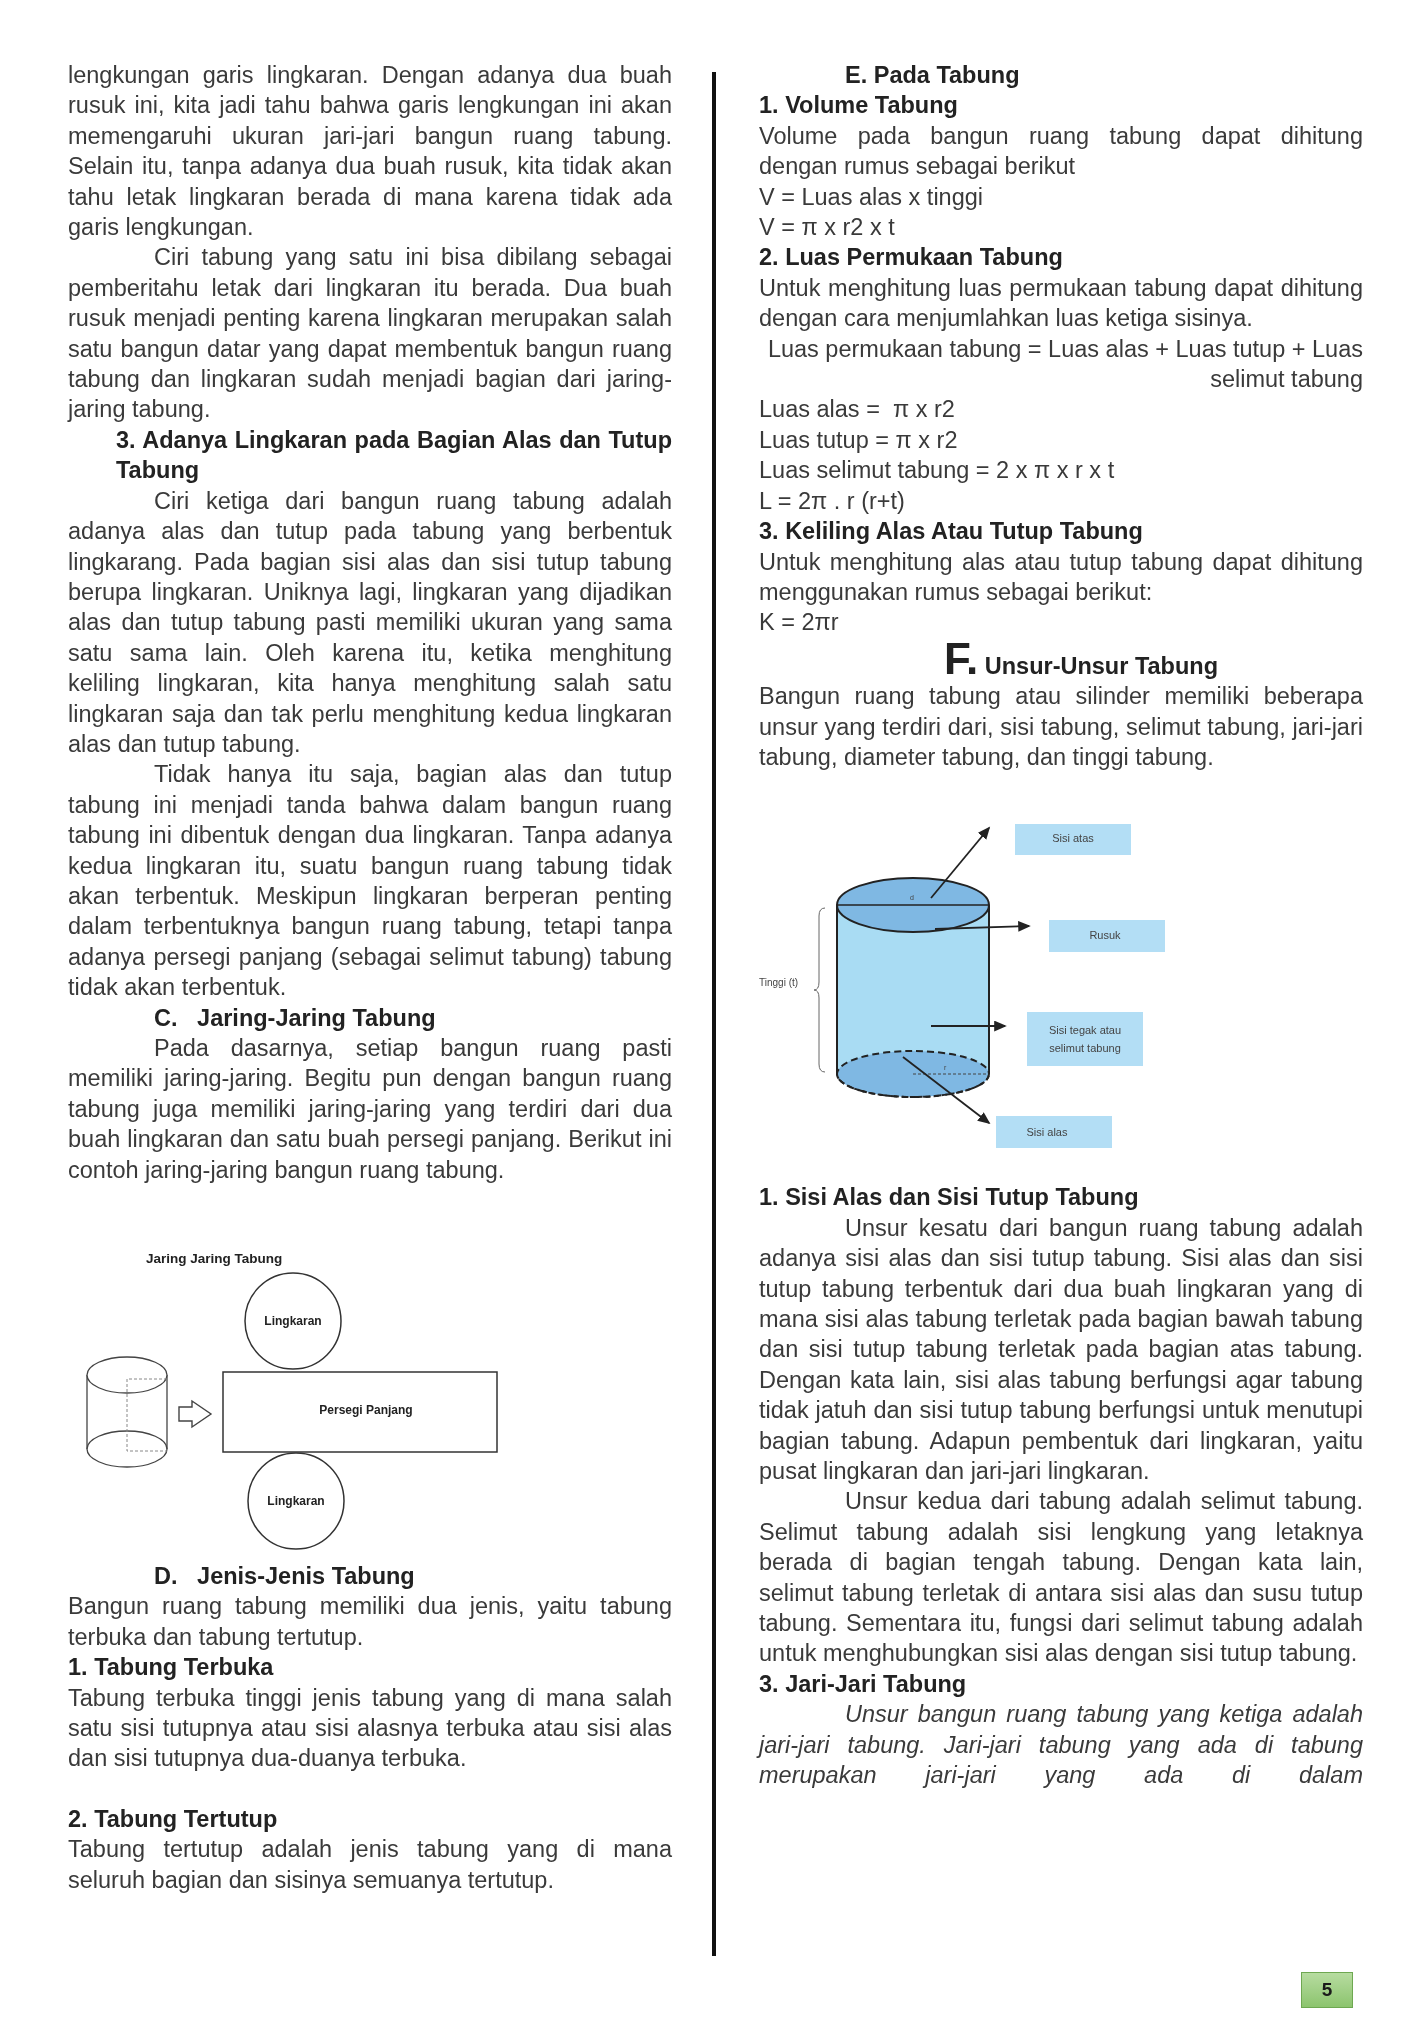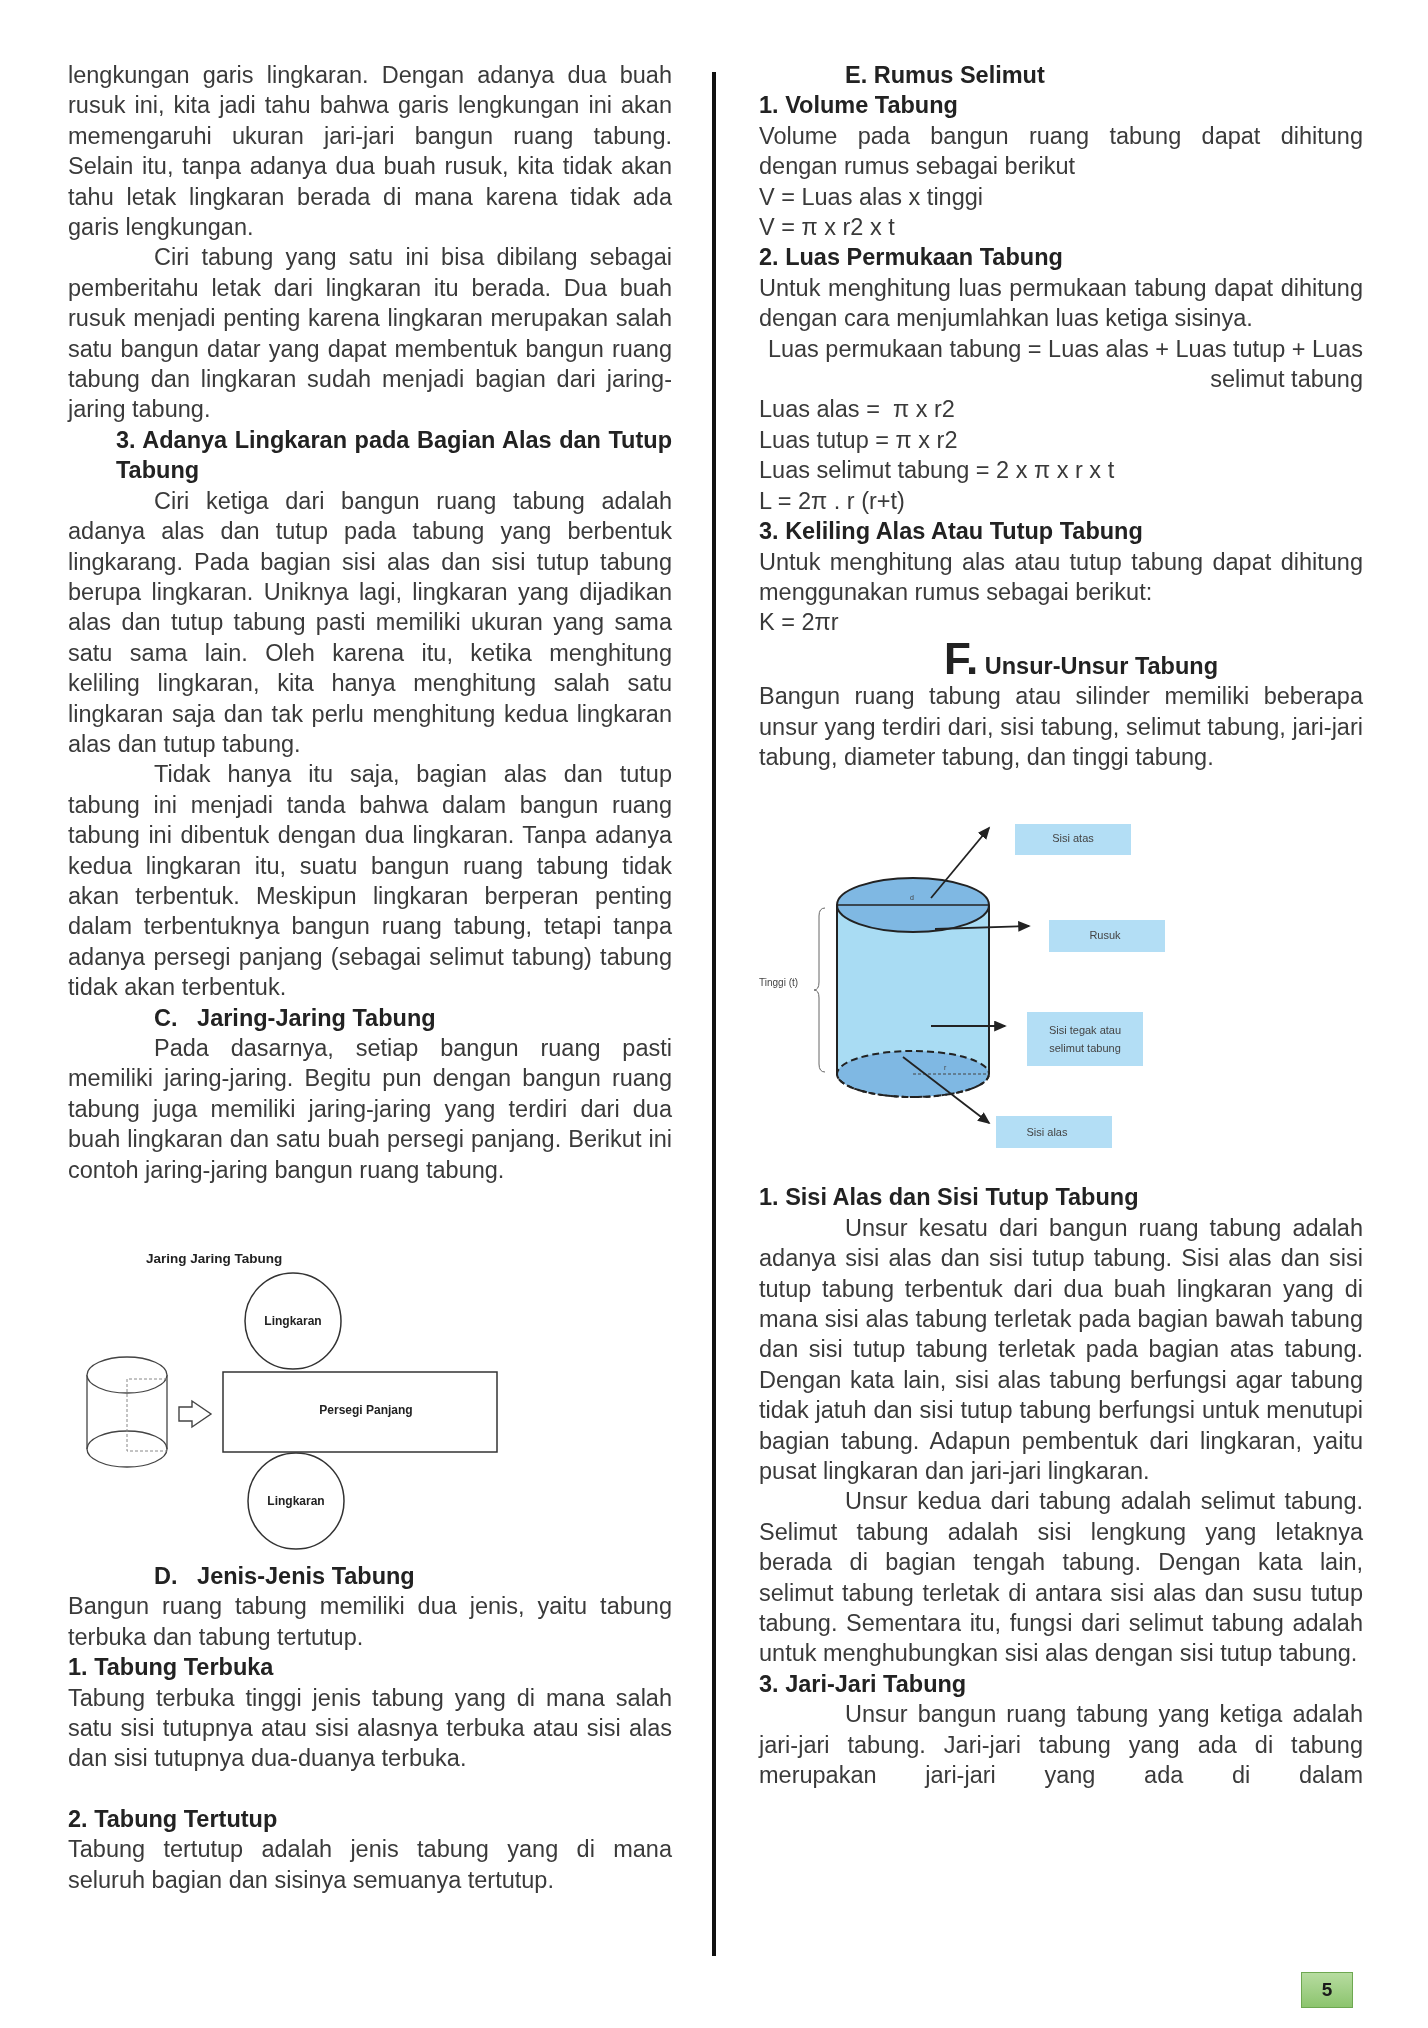--- a/index.html
+++ b/index.html
@@ -68,21 +68,21 @@
   <p class="h-bold">1. Tabung Terbuka</p>
   <p>Tabung terbuka tinggi jenis tabung yang di mana salah satu sisi tutupnya atau sisi alasnya terbuka atau sisi alas dan sisi tutupnya dua-duanya terbuka.</p>
   <div class="spacer"></div>
   <p class="h-bold">2. Tabung Tertutup</p>
   <p>Tabung tertutup adalah jenis tabung yang di mana seluruh bagian dan sisinya semuanya tertutup.</p>
 </div>
 
 <div class="divider"></div>
 
 <div class="col col-right">
-  <p class="h-center">E. Rumus Selimut</p>
+  <p class="h-center">E. Pada Tabung</p>
   <p class="h-bold">1. Volume Tabung</p>
   <p>Volume pada bangun ruang tabung dapat dihitung dengan rumus sebagai berikut</p>
   <p class="line">V = Luas alas x tinggi</p>
   <p class="line">V = π x r2 x t</p>
   <p class="h-bold">2. Luas Permukaan Tabung</p>
   <p>Untuk menghitung luas permukaan tabung dapat dihitung dengan cara menjumlahkan luas ketiga sisinya.</p>
   <p class="line" style="text-align:right;">Luas permukaan tabung = Luas alas + Luas tutup + Luas selimut tabung</p>
   <p class="line" style="white-space:pre;">Luas alas =  π x r2</p>
   <p class="line">Luas tutup = π x r2</p>
   <p class="line">Luas selimut tabung = 2 x π x r x t</p>
@@ -133,16 +133,16 @@
       <text x="332" y="228" font-size="11" fill="#444" text-anchor="middle">selimut tabung</text>
       <rect x="243" y="292" width="116" height="32" fill="#b3def5"></rect>
       <text x="294" y="312" font-size="11" fill="#444" text-anchor="middle">Sisi alas</text>
     </svg>
   </div>
 
   <p class="h-bold">1. Sisi Alas dan Sisi Tutup Tabung</p>
   <p class="indent">Unsur kesatu dari bangun ruang tabung adalah adanya sisi alas dan sisi tutup tabung. Sisi alas dan sisi tutup tabung terbentuk dari dua buah lingkaran yang di mana sisi alas tabung terletak pada bagian bawah tabung dan sisi tutup tabung terletak pada bagian atas tabung. Dengan kata lain, sisi alas tabung berfungsi agar tabung tidak jatuh dan sisi tutup tabung berfungsi untuk menutupi bagian tabung. Adapun pembentuk dari lingkaran, yaitu pusat lingkaran dan jari-jari lingkaran.</p>
   <p class="indent">Unsur kedua dari tabung adalah selimut tabung. Selimut tabung adalah sisi lengkung yang letaknya berada di bagian tengah tabung. Dengan kata lain, selimut tabung terletak di antara sisi alas dan susu tutup tabung. Sementara itu, fungsi dari selimut tabung adalah untuk menghubungkan sisi alas dengan sisi tutup tabung.</p>
   <p class="h-bold">3. Jari-Jari Tabung</p>
-  <p class="indent" style="text-align-last: justify;">Unsur bangun ruang tabung yang ketiga adalah jari-jari tabung. Jari-jari tabung yang ada di tabung merupakan jari-jari yang ada di dalam</p>
+  <p class="indent" style="text-align-last: justify; font-style: italic;">Unsur bangun ruang tabung yang ketiga adalah jari-jari tabung. Jari-jari tabung yang ada di tabung merupakan jari-jari yang ada di dalam</p>
 </div>
 
 <div class="page-num">5</div>
 
 </body></html>

